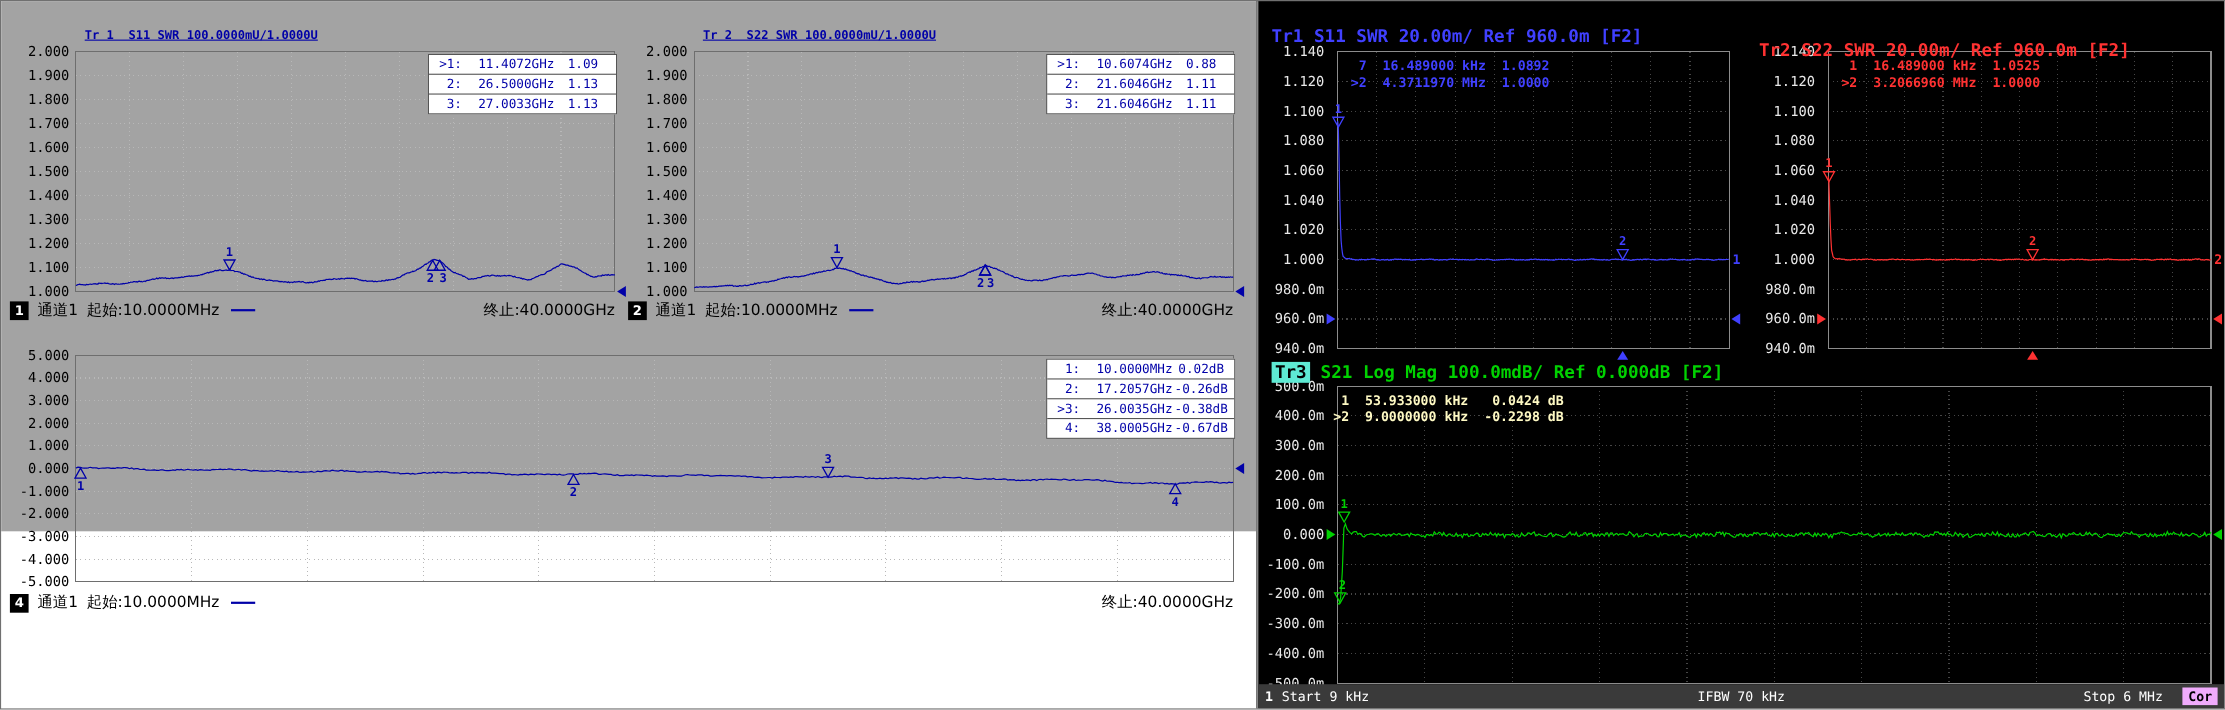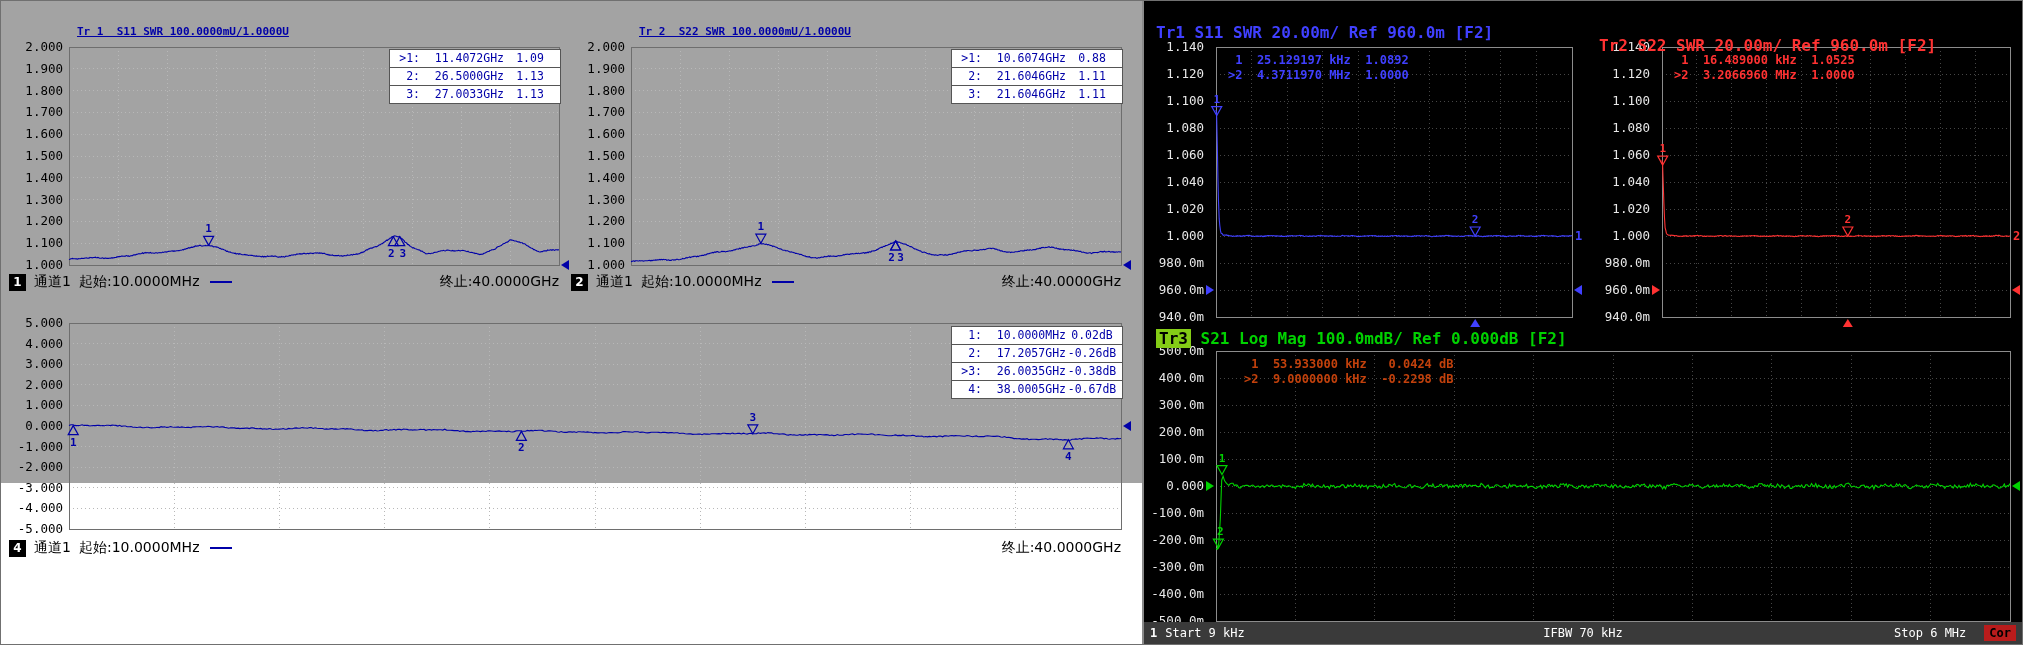--- a/index.html
+++ b/index.html
@@ -21,21 +21,21 @@
   .readout{position:absolute;border:1px solid #555;background:#fff;color:#0000a8;font-size:11.5px;z-index:2;}
   .roRow{display:flex;border-top:1px solid #555;padding:1px 4px;line-height:15px;}
   .roRow:first-child{border-top:none;}
   .roM{width:26px;text-align:right;white-space:pre;}
   .roF{width:84px;text-align:right;white-space:pre;}
   .roV{width:52px;text-align:center;white-space:pre;}
   .rro{position:absolute;font-size:12px;font-weight:bold;white-space:pre;line-height:15px;z-index:2;}
   #statusbar{position:absolute;left:0;top:621px;width:878px;height:22px;background:#3a3a3a;display:flex;align-items:center;color:#fff;font-size:12px;padding:0 6px;gap:8px;box-sizing:border-box;}
   .sb-ifbw{position:absolute;left:50%;transform:translateX(-50%);}
   .sb-stop{margin-left:auto;margin-right:10px;}
-  .cor{background:#b91c1c;color:#000;font-weight:bold;padding:0 5px;height:16px;line-height:16px;flex:0 0 auto;}
+  .cor{background:#f0abfc;color:#000;font-weight:bold;padding:0 5px;height:16px;line-height:16px;flex:0 0 auto;}
 </style>
 </head>
 <body>
 
 <div id="app">
 
   <section id="panelL">
     <svg id="svgL">
         <g>
           <line x1="117" y1="46" x2="117" y2="264" stroke="#b8b8b8" stroke-dasharray="1,3" shape-rendering="crispEdges"></line>
@@ -367,25 +367,25 @@
           <polygon points="77.955,473.552 72.955,464.552 82.955,464.552" fill="none" stroke="#00d200" stroke-width="1.2"></polygon>
           <text x="77.955" y="460.552" text-anchor="middle" fill="#00d200" font-size="11" font-weight="bold">1</text>
           <polygon points="74.382,547.046 69.382,538.046 79.382,538.046" fill="none" stroke="#00d200" stroke-width="1.2"></polygon>
           <text x="76.382" y="534.046" text-anchor="middle" fill="#00d200" font-size="11" font-weight="bold">2</text>
           <polygon points="75.176,622 70.176,630 80.176,630" fill="#00d200"></polygon>
         </g>
       </svg>
 
     <div class="rtitle" id="titleR1" style="left: 12px; top: 22px; color: rgb(64, 64, 255);">Tr1 S11 SWR 20.00m/ Ref 960.0m [F2]</div>
     <div class="rtitle" id="titleR2" style="left: 455px; top: 35px; color: rgb(255, 50, 50);">Tr2 S22 SWR 20.00m/ Ref 960.0m [F2]</div>
-    <div class="rtitle" id="titleR3" style="left: 12px; top: 328px; color: rgb(0, 210, 0);"><span id="badgeR3" class="trbadge" style="background: #84cc16; color: rgb(0, 0, 0);">Tr3</span><span> S21 Log Mag 100.0mdB/ Ref 0.000dB [F2]</span></div>
-
-    <div class="rro" id="roR1" style="left: 84px; top: 52px; color: rgb(64, 64, 255);"><div> 1  25.129197 kHz  1.0892</div><div>&gt;2  4.3711970 MHz  1.0000</div></div>
+    <div class="rtitle" id="titleR3" style="left: 12px; top: 328px; color: rgb(0, 210, 0);"><span id="badgeR3" class="trbadge" style="background: #5eead4; color: rgb(0, 0, 0);">Tr3</span><span> S21 Log Mag 100.0mdB/ Ref 0.000dB [F2]</span></div>
+
+    <div class="rro" id="roR1" style="left: 84px; top: 52px; color: rgb(64, 64, 255);"><div> 7  16.489000 kHz  1.0892</div><div>&gt;2  4.3711970 MHz  1.0000</div></div>
     <div class="rro" id="roR2" style="left: 530px; top: 52px; color: rgb(255, 50, 50);"><div> 1  16.489000 kHz  1.0525</div><div>&gt;2  3.2066960 MHz  1.0000</div></div>
-    <div class="rro" id="roR3" style="left: 100px; top: 356px; color: #c2410c;"><div> 1  53.933000 kHz   0.0424 dB</div><div>&gt;2  9.0000000 kHz  -0.2298 dB</div></div>
+    <div class="rro" id="roR3" style="left: 68px; top: 356px; color: #fef9c3;"><div> 1  53.933000 kHz   0.0424 dB</div><div>&gt;2  9.0000000 kHz  -0.2298 dB</div></div>
 
     <div id="statusbar">
       <span style="font-weight:bold;">1</span>
       <span>Start 9 kHz</span>
       <span class="sb-ifbw">IFBW 70 kHz</span>
       <span class="sb-stop">Stop 6 MHz</span>
       <span class="cor">Cor</span>
     </div>
   </section>
 

